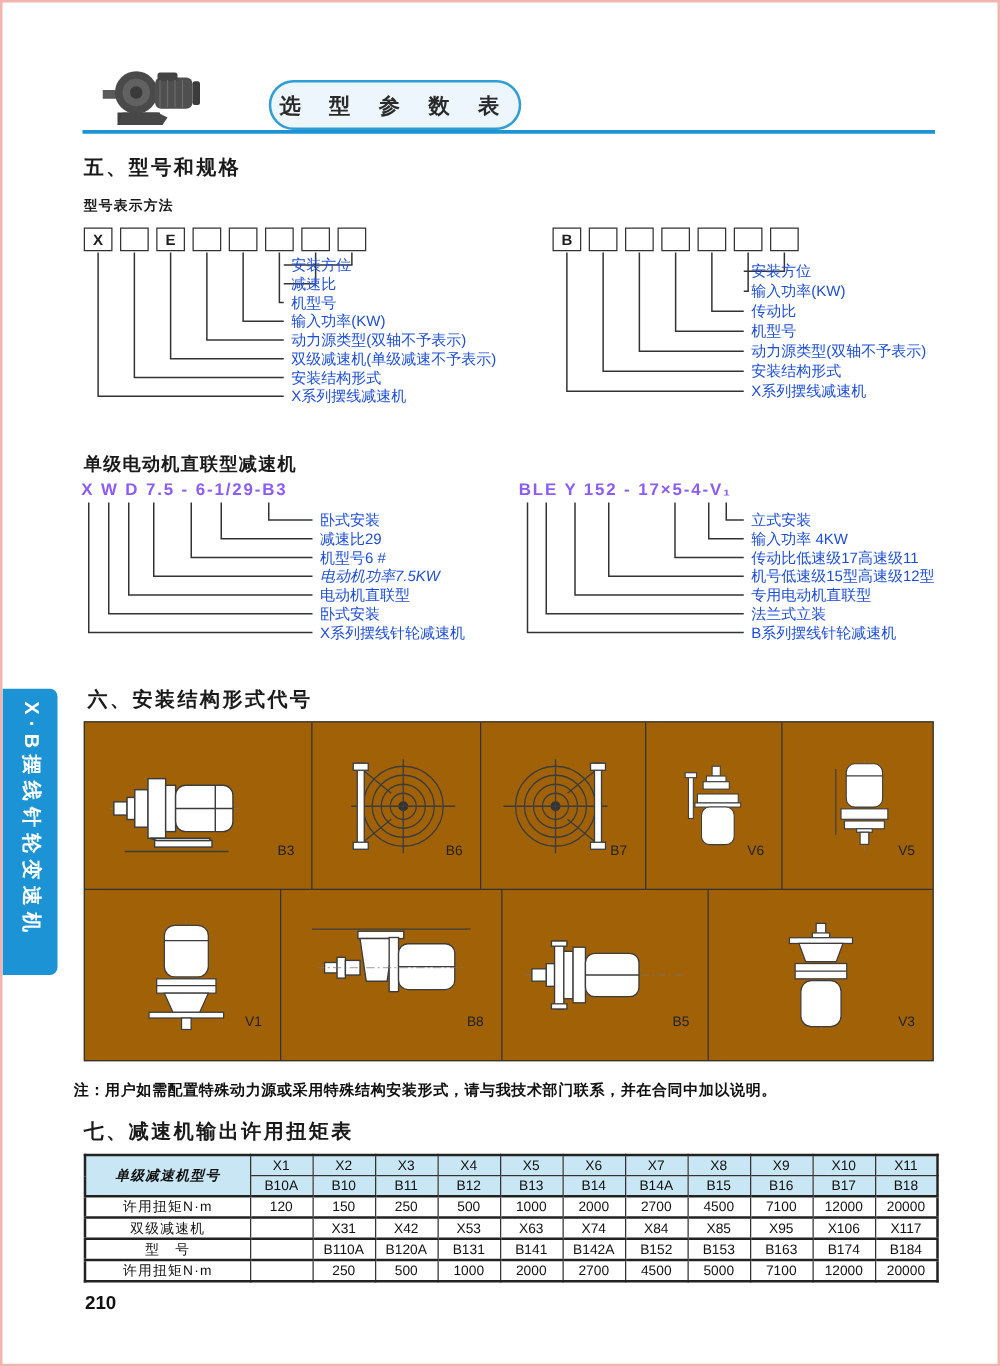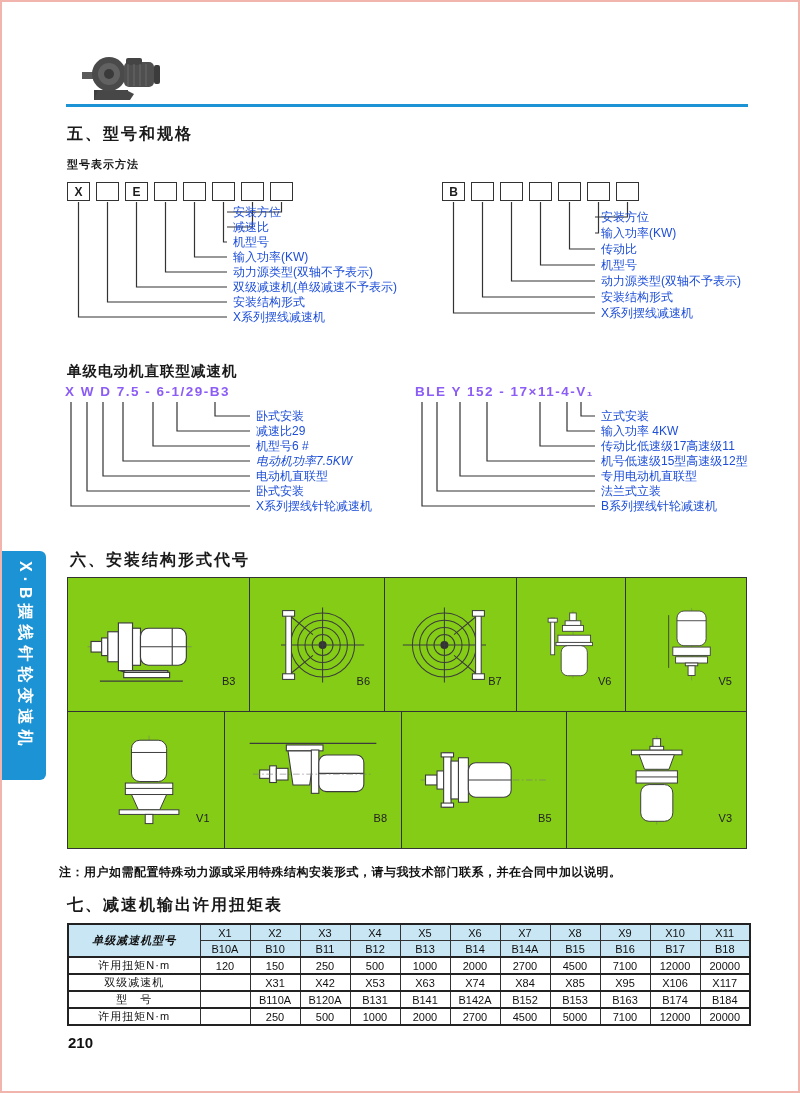--- a/index.html
+++ b/index.html
@@ -25,21 +25,21 @@
     white-space:nowrap;color:#fff;font-size:16px;font-weight:bold;letter-spacing:5px;
   }
   
   .fan{position:absolute;}
   .fan svg.lines{position:absolute;left:0;top:0;}
   .mbox{position:absolute;top:0;width:23px;height:19px;border:1.5px solid #333;box-sizing:border-box;
         display:flex;align-items:center;justify-content:center;font-size:12px;font-weight:bold;background:#fff;}
   .fan-label{position:absolute;font-size:12px;white-space:nowrap;line-height:14px;color:#1d4ed8;}
   .model-str{position:absolute;top:0;left:0;font-size:13.5px;font-weight:bold;letter-spacing:1.5px;white-space:nowrap;color:#8b5cf6;}
   
-  .mount-grid{position:absolute;left:65px;top:575px;width:680px;border:1.5px solid #333;box-sizing:border-box;background:#84cc16;}
+  .mount-grid{position:absolute;left:65px;top:575px;width:680px;border:1.5px solid #333;box-sizing:border-box;background:#a16207;}
   .mg-row{display:flex;}
   .mg-cell{position:relative;border-right:1px solid #333;box-sizing:border-box;display:flex;align-items:center;justify-content:center;}
   .mg-cell:last-child{border-right:none;}
   .mg-row1 .mg-cell{height:134px;border-bottom:1px solid #333;}
   .mg-row2 .mg-cell{height:136px;}
   .mg-label{position:absolute;right:14px;bottom:24px;font-size:11px;color:#222;}
   .draw{stroke:#3c3c3c;fill:none;stroke-width:1.3;}
   .draw .fillw{fill:#fff;}
   .draw .cl{stroke:#777;stroke-width:0.7;stroke-dasharray:8 3 2 3;}
   .draw .dk{fill:#333;stroke:none;}
@@ -72,20 +72,23 @@
     <circle cx="27" cy="24" r="5" fill="#3a3a3a"></circle>
     <rect x="42" y="12" width="30" height="25" rx="5" fill="#4f4f4f"></rect>
     <rect x="44" y="8" width="16" height="7" rx="2" fill="#444"></rect>
     <rect x="72" y="15" width="6" height="19" rx="2" fill="#3c3c3c"></rect>
     <line x1="46" y1="14" x2="46" y2="36" stroke="#6b6b6b"></line>
     <line x1="52" y1="14" x2="52" y2="36" stroke="#6b6b6b"></line>
     <line x1="58" y1="14" x2="58" y2="36" stroke="#6b6b6b"></line>
     <line x1="64" y1="14" x2="64" y2="36" stroke="#6b6b6b"></line>
   </svg>
 
+  <div class="title-pill">
+      <span>选 型 参 数 表</span>
+    </div>
   <div class="blue-rule"></div>
 
   <div class="sidebar">
     <div class="sidebar-text">X·B摆线针轮变速机</div>
   </div>
 
   <div class="sec-head" style="left:65px;top:122px;">五、型号和规格</div>
   <div class="sub-head" style="left:65px;top:155px;">型号表示方法</div>
 
   <div class="fan" style="left:63px;top:180px;width:372px;height:158px;">
@@ -165,21 +168,21 @@
     <div class="fan-label" style="left:191px;top:25px;">卧式安装</div>
     <div class="fan-label" style="left:191px;top:40px;">减速比29</div>
     <div class="fan-label" style="left:191px;top:55px;">机型号6 #</div>
     <div class="fan-label" style="left:191px;top:70px;font-style:italic;">电动机功率7.5KW</div>
     <div class="fan-label" style="left:191px;top:85px;">电动机直联型</div>
     <div class="fan-label" style="left:191px;top:100px;">卧式安装</div>
     <div class="fan-label" style="left:191px;top:115px;">X系列摆线针轮减速机</div>
   </div>
 
   <div class="fan" style="left:413px;top:382px;width:387px;height:130px;">
-    <div class="model-str">BLE Y 152 - 17×11-4-V₁</div>
+    <div class="model-str">BLE Y 152 - 17×5-4-V₁</div>
     <svg class="lines" width="387" height="130">
       <g stroke="#333" stroke-width="1.2" fill="none">
         <polyline points="166,18 166,32 180,32"></polyline>
         <polyline points="152,18 152,47 180,47"></polyline>
         <polyline points="125,18 125,62 180,62"></polyline>
         <polyline points="72,18 72,77 180,77"></polyline>
         <polyline points="45,18 45,92 180,92"></polyline>
         <polyline points="22,18 22,107 180,107"></polyline>
         <polyline points="7,18 7,122 180,122"></polyline>
       </g>

